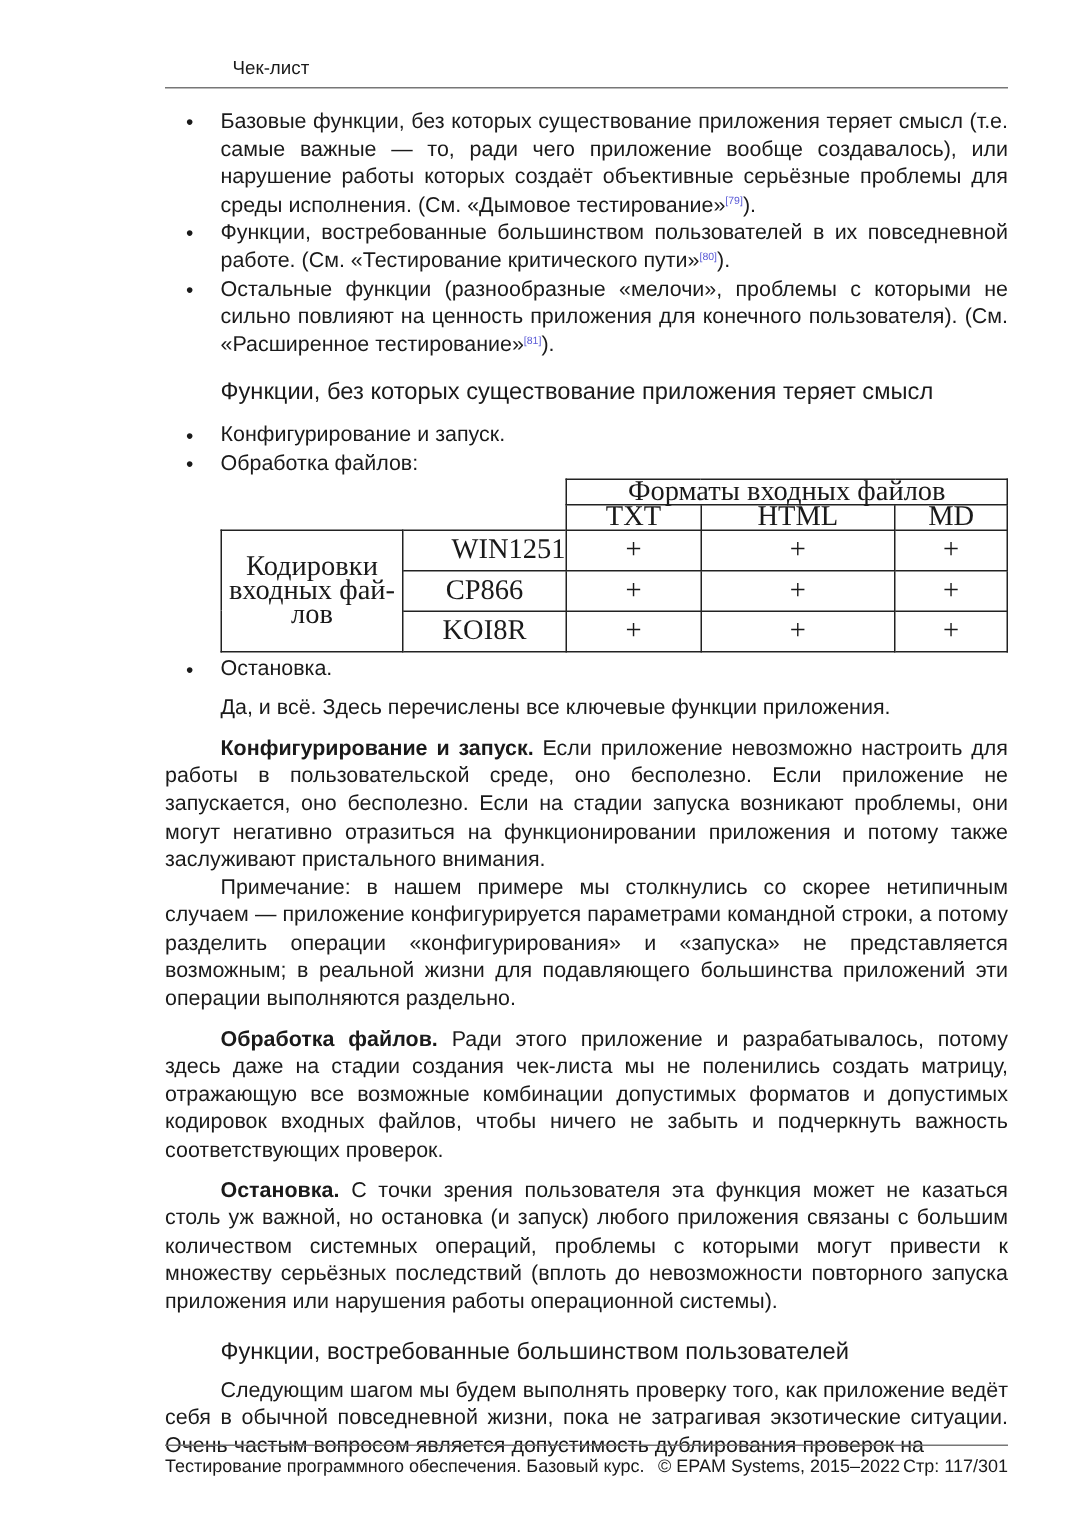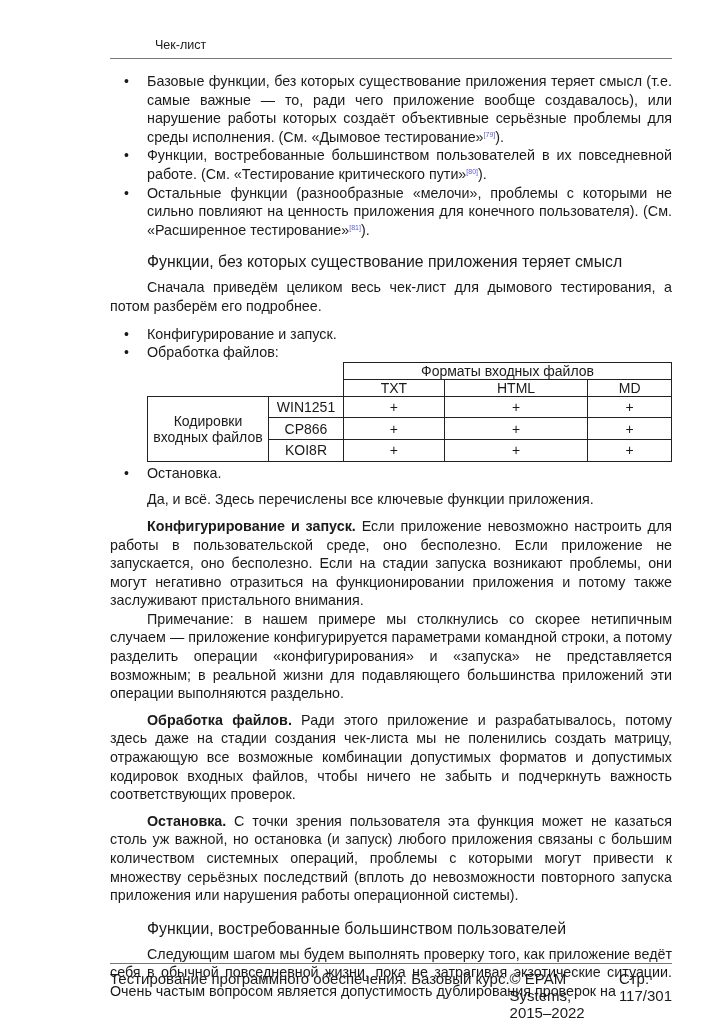--- a/index.html
+++ b/index.html
@@ -10,66 +10,65 @@
   .header-rule { position: absolute; left: 110px; top: 58px; width: 562px; height: 0; border-top: 1px solid #777; }
   .content { position: absolute; left: 110px; top: 70px; width: 562px; font-size: 14.3px; line-height: 18.6px; }
   p { margin: 0; text-align: justify; }
   .indent { text-indent: 37px; }
   ul { list-style: none; margin: 0; padding: 0; }
   li { position: relative; padding-left: 37px; text-align: justify; }
   li .bullet { position: absolute; left: 14px; top: 0; font-size: 14px; }
   sup { font-size: 7px; color: #5a5ad6; vertical-align: 5px; line-height: 0; }
   h3 { margin: 0; font-size: 15.8px; font-weight: normal; padding-left: 37px; line-height: 20px; }
   .b { font-weight: bold; }
-  table.matrix { border-collapse: collapse; font-size: 14px; line-height: 16px; margin-left: 37px; width: 525px; }
+  table.matrix { border-collapse: collapse; font-size: 19px; line-height: 16px; margin-left: 37px; width: 525px; font-family: Liberation Serif, serif; }
   table.matrix td { border: 1px solid #222; text-align: center; padding: 0; height: 16px; }
   table.matrix td.empty { border: none; }
   .footer-rule { position: absolute; left: 110px; top: 963px; width: 562px; height: 0; border-top: 1px solid #777; }
-  .footer { position: absolute; left: 110px; top: 970px; width: 562px; font-size: 15px; display: flex; justify-content: center; }
+  .footer { position: absolute; left: 110px; top: 970px; width: 562px; font-size: 12px; display: flex; justify-content: center; }
   .footer .f-title { flex: 0 0 auto; }
   .footer .f-copy { margin-left: auto; }
   .footer .f-page { margin-left: 2px; }
 </style>
 </head>
 <body>
 
 <div class="page">
   <div class="header">Чек-лист</div>
   <div class="header-rule"></div>
 
   <div class="content">
     <ul style="margin-top:2px;">
       <li><span class="bullet">•</span><span>Базовые функции, без которых существование приложения теряет смысл (т.е. самые важные — то, ради чего приложение вообще создавалось), или нарушение работы которых создаёт объективные серьёзные проблемы для среды исполнения. (См. «Дымовое тестирование»</span><sup>[79]</sup><span>).</span></li>
       <li><span class="bullet">•</span><span>Функции, востребованные большинством пользователей в их повседневной работе. (См. «Тестирование критического пути»</span><sup>[80]</sup><span>).</span></li>
       <li><span class="bullet">•</span><span>Остальные функции (разнообразные «мелочи», проблемы с которыми не сильно повлияют на ценность приложения для конечного пользователя). (См. «Расширенное тестирование»</span><sup>[81]</sup><span>).</span></li>
     </ul>
 
     <h3 style="margin-top:13px;">Функции, без которых существование приложения теряет смысл</h3>
-    <p class="indent" style="margin-top:6px;">Сначала приведём целиком весь чек-лист для дымового тестирования, а потом разберём его подробнее.</p>
 
     <ul style="margin-top:9px;">
       <li><span class="bullet">•</span><span>Конфигурирование и запуск.</span></li>
       <li><span class="bullet">•</span><span>Обработка файлов:</span></li>
     </ul>
 
     <table class="matrix">
       <tbody>
           <tr>
         <td class="empty" colspan="2" style="width:186px;"></td>
         <td colspan="3">Форматы входных файлов</td>
       </tr>
       <tr>
         <td class="empty" colspan="2"></td>
         <td>TXT</td>
         <td>HTML</td>
         <td>MD</td>
       </tr>
       <tr>
         <td rowspan="3" style="width:112px; padding:16px 4px;"><span id="enc-header" style="hyphens: auto;">Кодировки входных фай­лов</span></td>
-        <td style="width:74px;">WIN1251</td>
+        <td style="width:74px;padding-left:32px;">WIN1251</td>
         <td>+</td>
         <td>+</td>
         <td>+</td>
       </tr>
       <tr>
         <td>CP866</td>
         <td>+</td>
         <td>+</td>
         <td>+</td>
       </tr>

